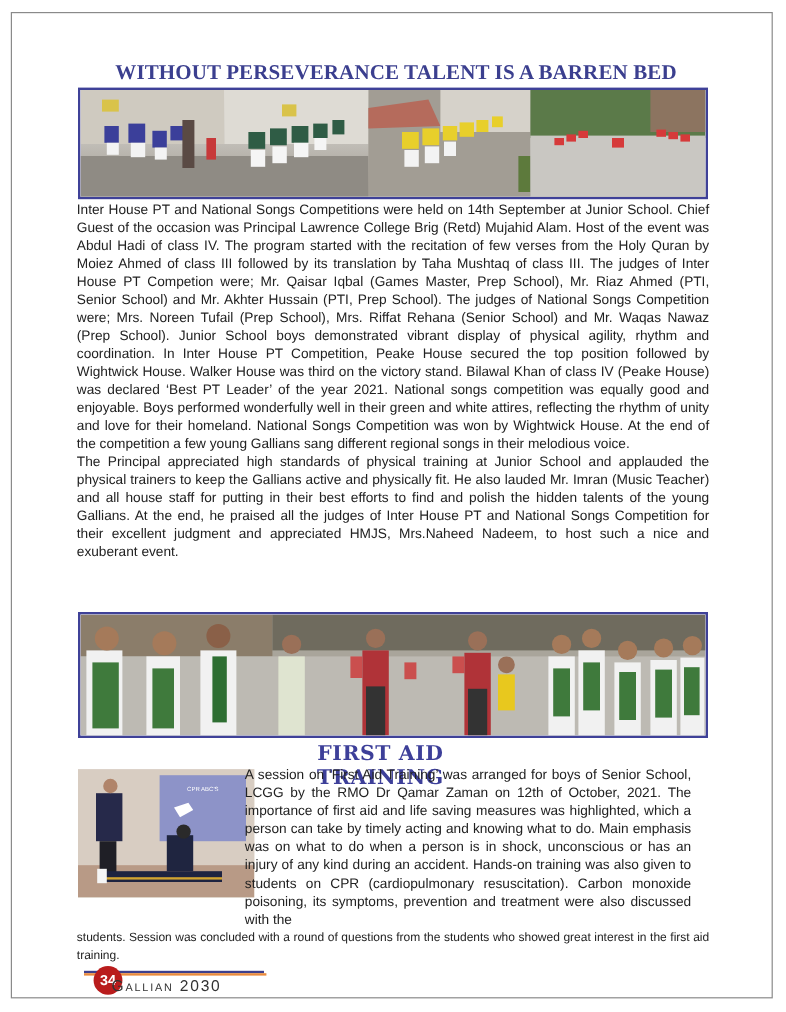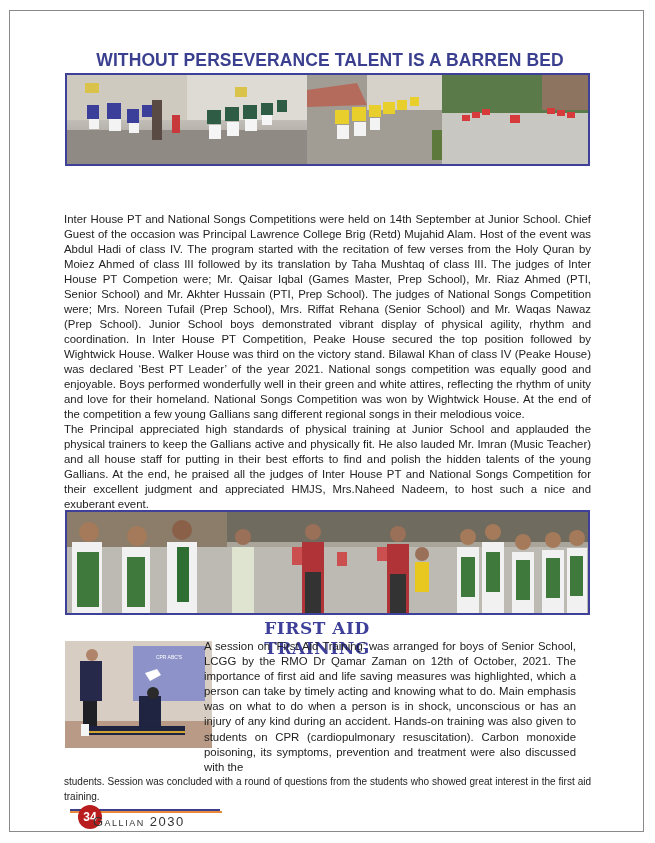--- a/index.html
+++ b/index.html
@@ -1,22 +1,22 @@
 <!DOCTYPE html>
 <html><head>
 <meta charset="utf-8">
 <style>
   html, body { margin: 0; padding: 0; background: #ffffff; }
   body { width: 655px; height: 843px; position: relative; overflow: hidden; font-family: "Liberation Sans", sans-serif; }
   .frame { position: absolute; left: 9px; top: 10px; width: 635px; height: 822px; border: 1px solid #8a8a8a; box-sizing: border-box; background: #fff; }
-  .headline { position: absolute; left: 60px; top: 50px; width: 540px; text-align: center; font-family: Liberation Sans, sans-serif; font-weight: bold; font-size: 17.5px; color: #3b3f8f; letter-spacing: 0.1px; }
+  .headline { position: absolute; left: 60px; top: 50px; width: 540px; text-align: center; font-family: Liberation Serif, serif; font-weight: bold; font-size: 17.5px; color: #3b3f8f; letter-spacing: 0.1px; }
   .photo-strip { position: absolute; left: 65px; border: 2px solid #3f4198; box-sizing: border-box; overflow: hidden; }
   .photo-strip.top { top: 73px; width: 525px; height: 93px; }
   .photo-strip.mid { top: 510px; width: 525px; height: 105px; }
-  .body-text { position: absolute; left: 64px; width: 527px; font-size: 11.4px; line-height: 15px; color: #222; text-align: justify; margin-top: 44px; }
+  .body-text { position: absolute; left: 64px; width: 527px; font-size: 11.4px; line-height: 15px; color: #222; text-align: justify; }
   .body-text p { margin: 0; }
   .p1 { top: 168px; }
   .section-title { position: absolute; left: 212px; top: 618px; width: 210px; text-align: center; font-family: "DejaVu Serif", serif; font-weight: bold; font-size: 17px; letter-spacing: 0.5px; color: #3d3f99; }
   .fa-photo { position: absolute; left: 65px; top: 641px; width: 147px; height: 107px; overflow: hidden; background: #d9cfc4; }
   .fa-text { position: absolute; left: 204px; top: 639px; width: 372px; font-size: 11.4px; line-height: 15.1px; color: #222; text-align: justify; }
   .fa-tail { position: absolute; left: 64px; top: 774px; width: 527px; font-size: 10px; line-height: 15.1px; color: #222; text-align: justify; }
   .footer { position: absolute; left: 60px; top: 805px; }
   .page-num { position: absolute; left: 18px; top: 0; width: 24px; height: 24px; border-radius: 50%; background: #b91c1c; color: #fff; font-weight: bold; font-size: 12px; line-height: 24px; text-align: center; }
   .footer-bar-blue { position: absolute; left: 10px; top: 4px; width: 150px; height: 2px; background: #3d3f8c; }
   .footer-bar-orange { position: absolute; left: 10px; top: 6px; width: 152px; height: 2px; background: #e98a3c; }

